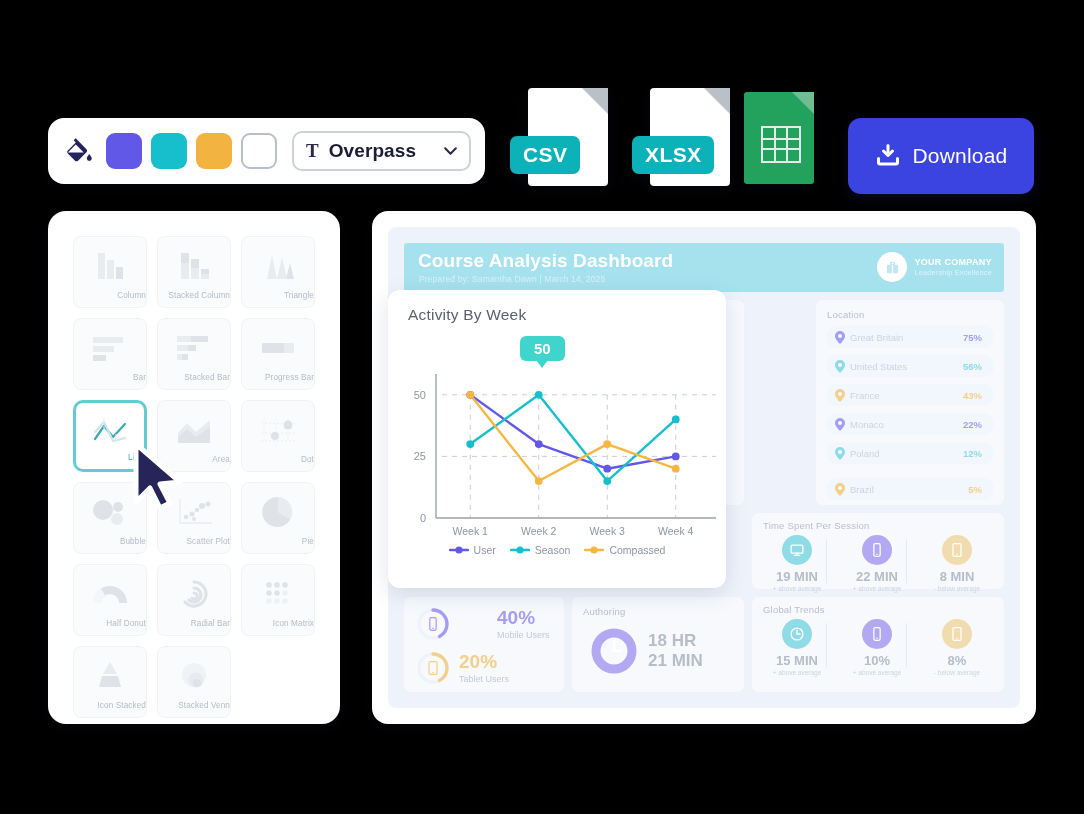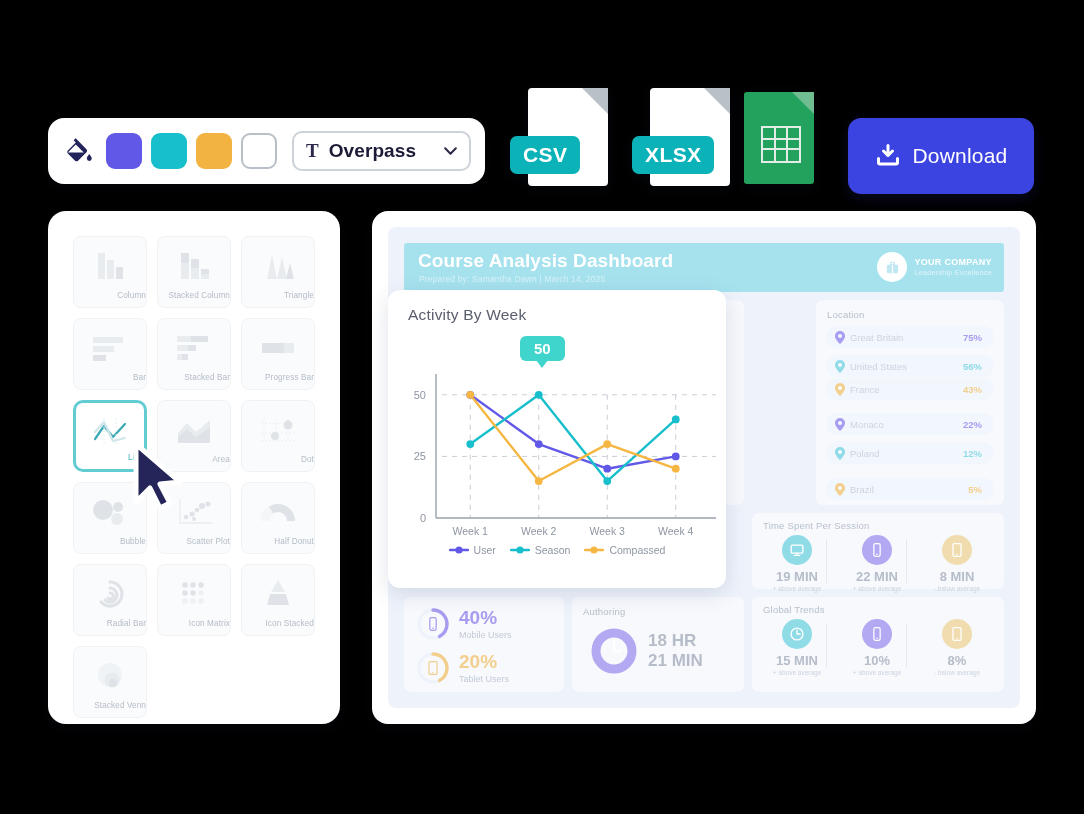--- a/index.html
+++ b/index.html
@@ -476,20 +476,29 @@
               <circle cx="30" cy="11" r="3" fill="#dfe3e8"></circle>
               <circle cx="36" cy="9" r="2.6" fill="#dfe3e8"></circle>
               <circle cx="22" cy="24" r="2" fill="#dfe3e8"></circle>
             </svg>
           </div>
           <div class="tlabel">Scatter Plot</div>
         </div>
         <div class="tile">
           <div class="tart">
             <svg viewBox="0 0 44 34" width="44" height="34">
+              <path d="M22 17 L22 2 A15 15 0 0 1 34.5 24 Z" fill="#e9ecef"></path>
+              <path d="M22 17 L34.5 24 A15 15 0 1 1 22 2 Z" fill="#dfe3e8"></path>
+            </svg>
+          </div>
+          <div class="tlabel">Pie</div>
+        </div>
+        <div class="tile">
+          <div class="tart">
+            <svg viewBox="0 0 44 34" width="44" height="34">
               <path d="M9 26 A13 13 0 0 1 35 26" fill="none" stroke="#dfe3e8" stroke-width="8"></path>
               <path d="M9 26 A13 13 0 0 1 15 15" fill="none" stroke="#f4f6f8" stroke-width="8.5"></path>
             </svg>
           </div>
           <div class="tlabel">Half Donut</div>
         </div>
         <div class="tile">
           <div class="tart">
             <svg viewBox="0 0 44 34" width="44" height="34">
               <path d="M22 5 A12 12 0 1 1 13 25" fill="none" stroke="#dfe3e8" stroke-width="3.2" stroke-linecap="round"></path>
@@ -588,21 +597,21 @@
             <div class="loc-row" style="top: 55px;">
               <span style="margin-left:9px;display:flex;">
                 <svg width="10" height="13" viewBox="0 0 10 13">
                   <path d="M5 0C2.24 0 0 2.24 0 5c0 3.6 5 8 5 8s5-4.4 5-8c0-2.76-2.24-5-5-5z" fill="#8fdbe6"></path>
                   <circle cx="5" cy="5" r="2" fill="#f6f9fd"></circle>
                 </svg>
               </span>
               <span class="loc-name">United States</span>
               <span class="loc-pct" style="color:#8fdbe6">56%</span>
             </div>
-            <div class="loc-row" style="top: 78px;">
+            <div class="loc-row" style="top: 84px;">
               <span style="margin-left:9px;display:flex;">
                 <svg width="10" height="13" viewBox="0 0 10 13">
                   <path d="M5 0C2.24 0 0 2.24 0 5c0 3.6 5 8 5 8s5-4.4 5-8c0-2.76-2.24-5-5-5z" fill="#f3cf8e"></path>
                   <circle cx="5" cy="5" r="2" fill="#f6f9fd"></circle>
                 </svg>
               </span>
               <span class="loc-name">France</span>
               <span class="loc-pct" style="color:#f3cf8e">43%</span>
             </div>
             <div class="loc-row" style="top: 113px;">
@@ -633,21 +642,21 @@
                 </svg>
               </span>
               <span class="loc-name">Brazil</span>
               <span class="loc-pct" style="color:#f3cf8e">5%</span>
             </div>
           </div>
       </div>
 
       <div class="dcard" id="usage-card">
         <div id="usage-rows">
-            <div class="usage-row" style="left: 12px; top: 10px;">
+            <div class="usage-row" style="left: 12px; top: 10px; gap: 38px;">
               <span style="position:relative;width:34px;height:34px;display:inline-block;"><svg width="34" height="34" viewBox="0 0 34 34">
                   <circle cx="17" cy="17" r="14" fill="none" stroke="#eef2fa" stroke-width="3"></circle>
                   <circle cx="17" cy="17" r="14" fill="none" stroke="#a79df0" stroke-width="3.4" stroke-linecap="round" stroke-dasharray="36.945129606215964 87.96459430051421" transform="rotate(-90 17 17)"></circle>
                 </svg><span style="position:absolute;left:8px;top:8px;"><svg width="18" height="18" viewBox="0 0 20 20">
                     <rect x="6.5" y="3" width="7" height="14" rx="1.6" fill="none" stroke="#a79df0" stroke-width="1.4"></rect>
                     <circle cx="10" cy="14.7" r=".9" fill="#a79df0"></circle>
                   </svg></span></span>
               <span style="margin-left:9px;"><span class="usage-pct" style="color:#a79df0">40%</span><span class="usage-label" style="display:block">Mobile Users</span></span>
             </div>
             <div class="usage-row" style="left: 12px; top: 54px;">

